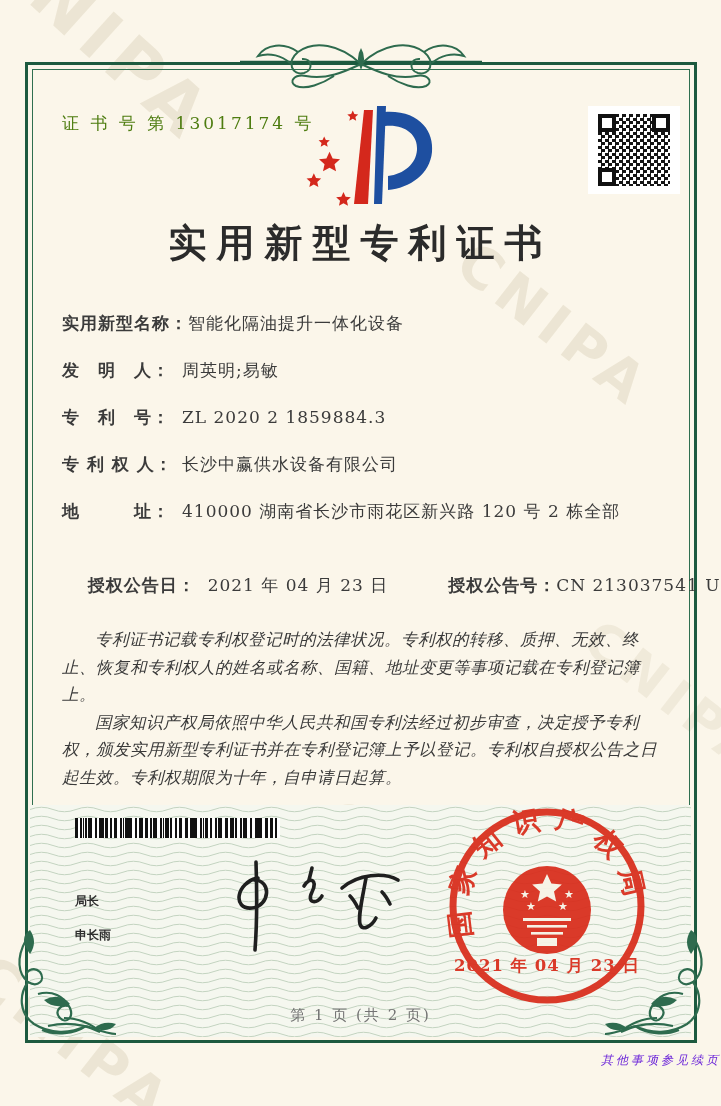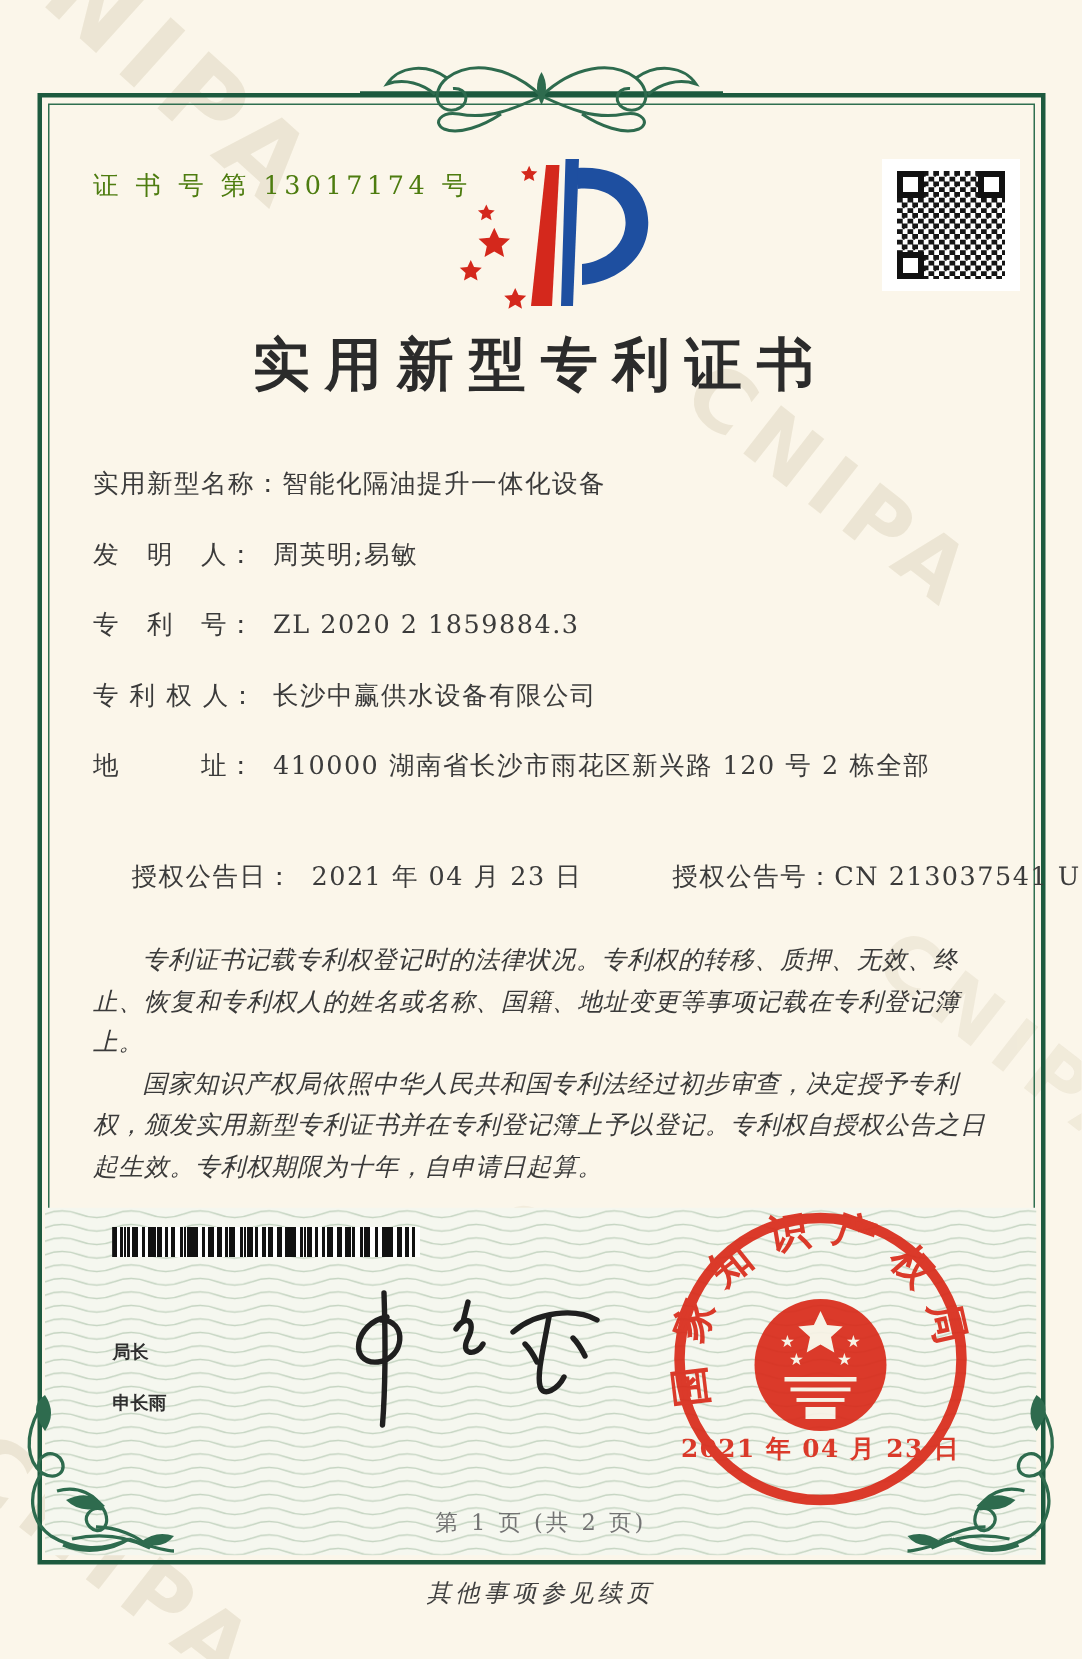--- a/index.html
+++ b/index.html
@@ -27,21 +27,21 @@
   .qr-inner{position:absolute;left:10px;top:8px;width:72px;height:72px;
     background:repeating-conic-gradient(#151515 0% 25%, #ffffff 0% 50%);
     background-size:7px 7px;}
   .qr-finder{position:absolute;width:10px;height:10px;border:4px solid #111;background:#fff;}
   .qf1{left:0;top:0}.qf2{right:0;top:0}.qf3{left:0;bottom:0}
   .title{position:absolute;left:0;top:218px;width:100%;text-align:center;
          font-size:38px;font-weight:bold;letter-spacing:10px;color:#2b2b2b;}
   
   .fields{position:absolute;left:62px;top:310px;width:610px;font-size:17px;}
   .frow{height:47px;line-height:27px;letter-spacing:1px;white-space:pre;}
-  .flabel{display:inline-block;min-width:120px;color:#3b3b3b;}
+  .flabel{display:inline-block;min-width:120px;color:#3b3b3b;font-weight:bold;}
   .fvalue{color:#3b3b3b;margin-top:45px;}
   .grant2{margin-left:60px;}
   
   .paras{position:absolute;left:62px;top:626px;width:600px;
          font-size:16.5px;line-height:27.5px;color:#3a3a3a;font-style:italic;}
   .paras p{margin:0;text-indent:2em;letter-spacing:.5px;}
   
   .barcode{position:absolute;left:75px;top:818px;width:205px;height:20px;background:#fff;
     background-image:
       repeating-linear-gradient(90deg,#111 0 2px,transparent 2px 5px),
@@ -49,22 +49,22 @@
       repeating-linear-gradient(90deg,#111 0 3px,transparent 3px 13px);}
   
   .signer{position:absolute;left:75px;top:884px;font-family:"DejaVu Sans","Liberation Sans",sans-serif;
           font-size:12px;color:#2f2f2f;line-height:34px;font-weight:bold;}
   .sig-script{position:absolute;left:200px;top:852px;}
   
   .seal{position:absolute;left:445px;top:806px;}
   
   .pageinfo{position:absolute;left:0;top:1006px;width:100%;text-align:center;
             font-size:15px;letter-spacing:2px;color:#737373;}
-  .footnote{position:absolute;left:0;top:1052px;width:100%;text-align:center;
-            font-size:16px;letter-spacing:3px;color:#404040;font-style:italic;}
+  .footnote{position:absolute;left:0;top:1052px;width:100%;text-align:right;
+            font-size:12px;letter-spacing:3px;color:#6d28d9;font-style:italic;}
   
   .orn-top{position:absolute;left:240px;top:32px;}
   .corner{position:absolute;}
   .corner-bl{left:8px;top:930px;}
   .corner-br{left:598px;top:930px;transform:scaleX(-1);}
 </style>
 </head>
 <body>
 
 <div class="wm" style="left:-38px;top:-6px;font-size:70px;transform:rotate(42deg);">CNIPA</div>

